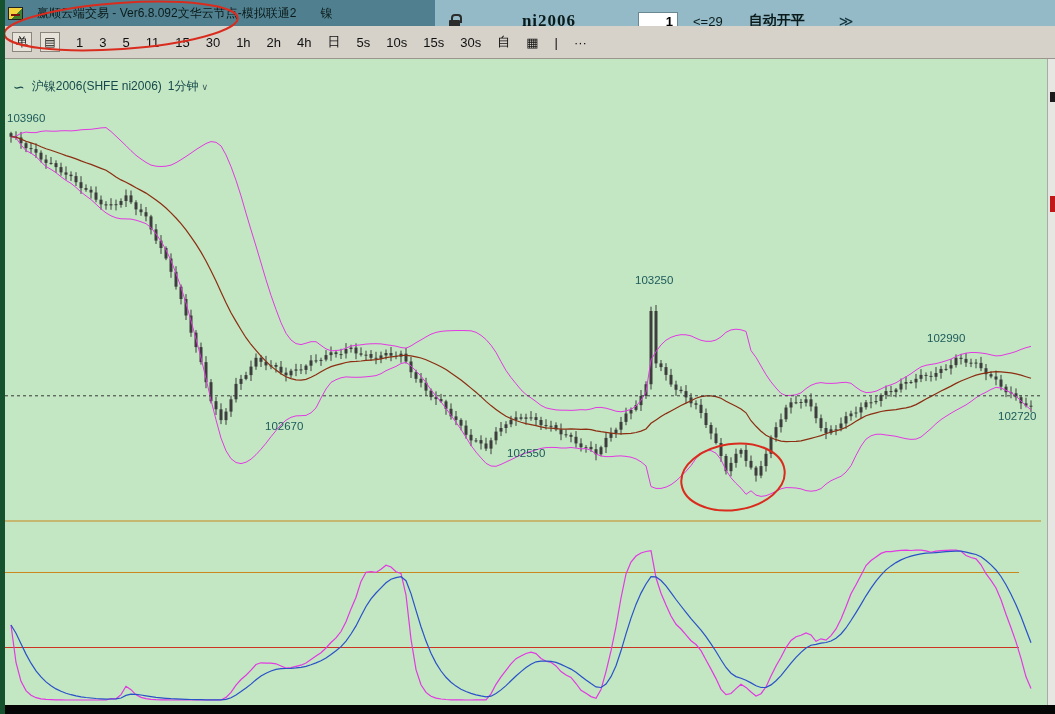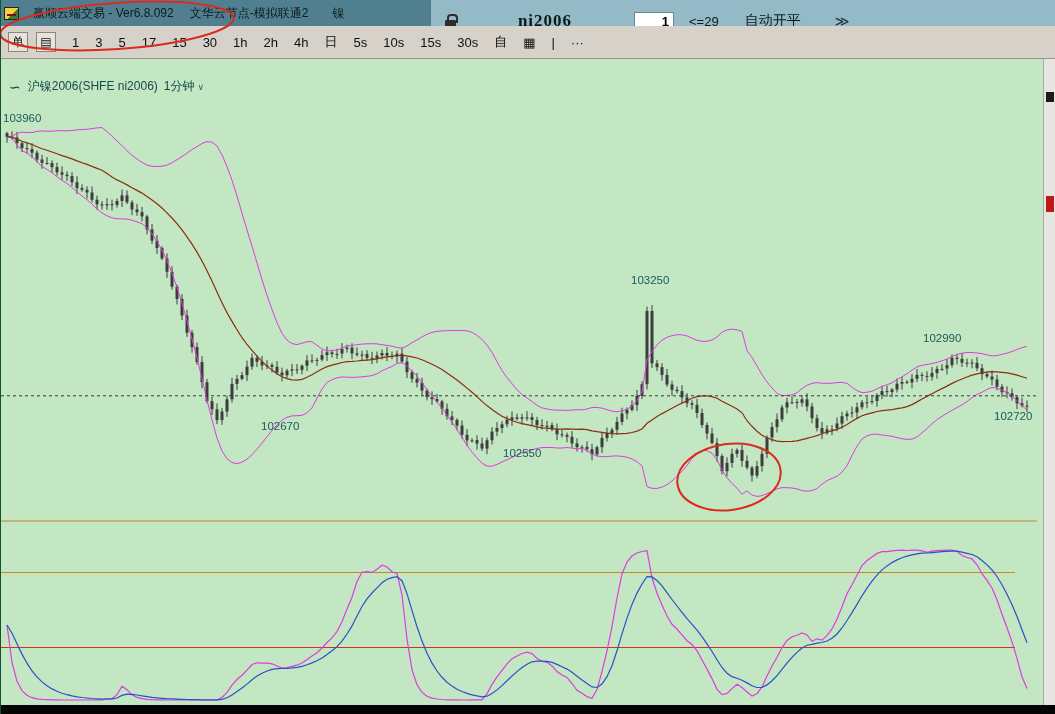--- a/index.html
+++ b/index.html
@@ -1,33 +1,33 @@
 <!DOCTYPE html>
 <html><head>
 <meta charset="utf-8">
 <style>
   *{box-sizing:border-box;margin:0;padding:0}
   html,body{background:#888}
   body{font-family:"Liberation Sans",sans-serif;font-size:12px;color:#111}
-  .app{position:relative;width:1055px;height:714px;background:#c3e6c3;overflow:hidden;border-left:1px solid #14532d}
+  .app{position:relative;width:1055px;height:714px;background:#c3e6c3;overflow:hidden;border-left:5px solid #14532d}
 
   
   .titlebar{position:absolute;top:0;left:0;width:1055px;height:26px;background:#50808f;display:flex;align-items:center;color:#0b1b1b}
   .app-icon{width:15px;height:13px;margin:0 4px 0 3px;background:linear-gradient(135deg,#f4d43a 0 55%,#3f7d2f 55% 100%);border:1px solid #222;position:relative}
   .app-icon:after{content:"";position:absolute;left:2px;top:6px;width:9px;height:2px;background:#7a1010}
   .tb-title{margin-left:10px;white-space:nowrap}
-  .tb-node{margin-left:16px;white-space:nowrap}
+  .tb-node{white-space:nowrap}
   .tb-commodity{margin-left:24px}
   .trade-strip{position:absolute;left:430px;top:0;width:625px;height:42px;background:#93bac6;display:flex;align-items:center;padding-left:14px}
   .lock{position:relative;width:11px;height:8px;background:#2c2c2c;border-radius:1px;margin-top:5px}
   .lock:before{content:"";position:absolute;left:2px;top:-6px;width:7px;height:7px;border:2px solid #2c2c2c;border-bottom:none;border-radius:4px 4px 0 0}
   .contract{margin-left:34px;width:110px;text-align:center;font-family:"Liberation Serif",serif;font-weight:bold;font-size:17px;letter-spacing:1px}
   .qty-input{margin-left:34px;width:40px;height:18px;border:1px solid #6a8893;background:#fff;text-align:right;padding-right:4px;font-size:13px;font-weight:bold}
   .cond{margin-left:15px;font-size:13px}
-  .auto{margin-left:26px;font-size:14px;font-weight:normal}
+  .auto{margin-left:26px;font-size:14px;font-weight:bold}
   .chev{margin-left:34px;font-size:14px;color:#15333d}
 
   
   .toolbar{position:absolute;top:26px;left:0;width:1055px;height:33px;background:#d6d2ca;border-bottom:1px solid #9a968e;display:flex;align-items:center;padding:0 7px;font-size:13px;color:#101010}
   .tool-box{width:20px;height:20px;border:1px solid #8a867e;background:#e7e3da;display:flex;align-items:center;justify-content:center;margin-right:8px;font-size:12px}
   .tf-group{display:flex;align-items:center}
   .tf-btn{padding:2px 0;margin:0 8px;cursor:default}
   .tool-glyph{margin:0 8px;font-size:13px}
   .right-menu{margin-left:auto;display:flex;align-items:center;white-space:nowrap}
   .menu-item{margin-left:16px;cursor:default}
@@ -68,21 +68,21 @@
     </div>
   </div>
 
   <div class="toolbar">
     <span class="tool-box">单</span>
     <span class="tool-box">▤</span>
     <span class="tf-group">
         <span class="tf-btn">1</span>
         <span class="tf-btn">3</span>
         <span class="tf-btn">5</span>
-        <span class="tf-btn">17</span>
+        <span class="tf-btn">11</span>
         <span class="tf-btn">15</span>
         <span class="tf-btn">30</span>
         <span class="tf-btn">1h</span>
         <span class="tf-btn">2h</span>
         <span class="tf-btn">4h</span>
         <span class="tf-btn">日</span>
         <span class="tf-btn">5s</span>
         <span class="tf-btn">10s</span>
         <span class="tf-btn">15s</span>
         <span class="tf-btn">30s</span>

